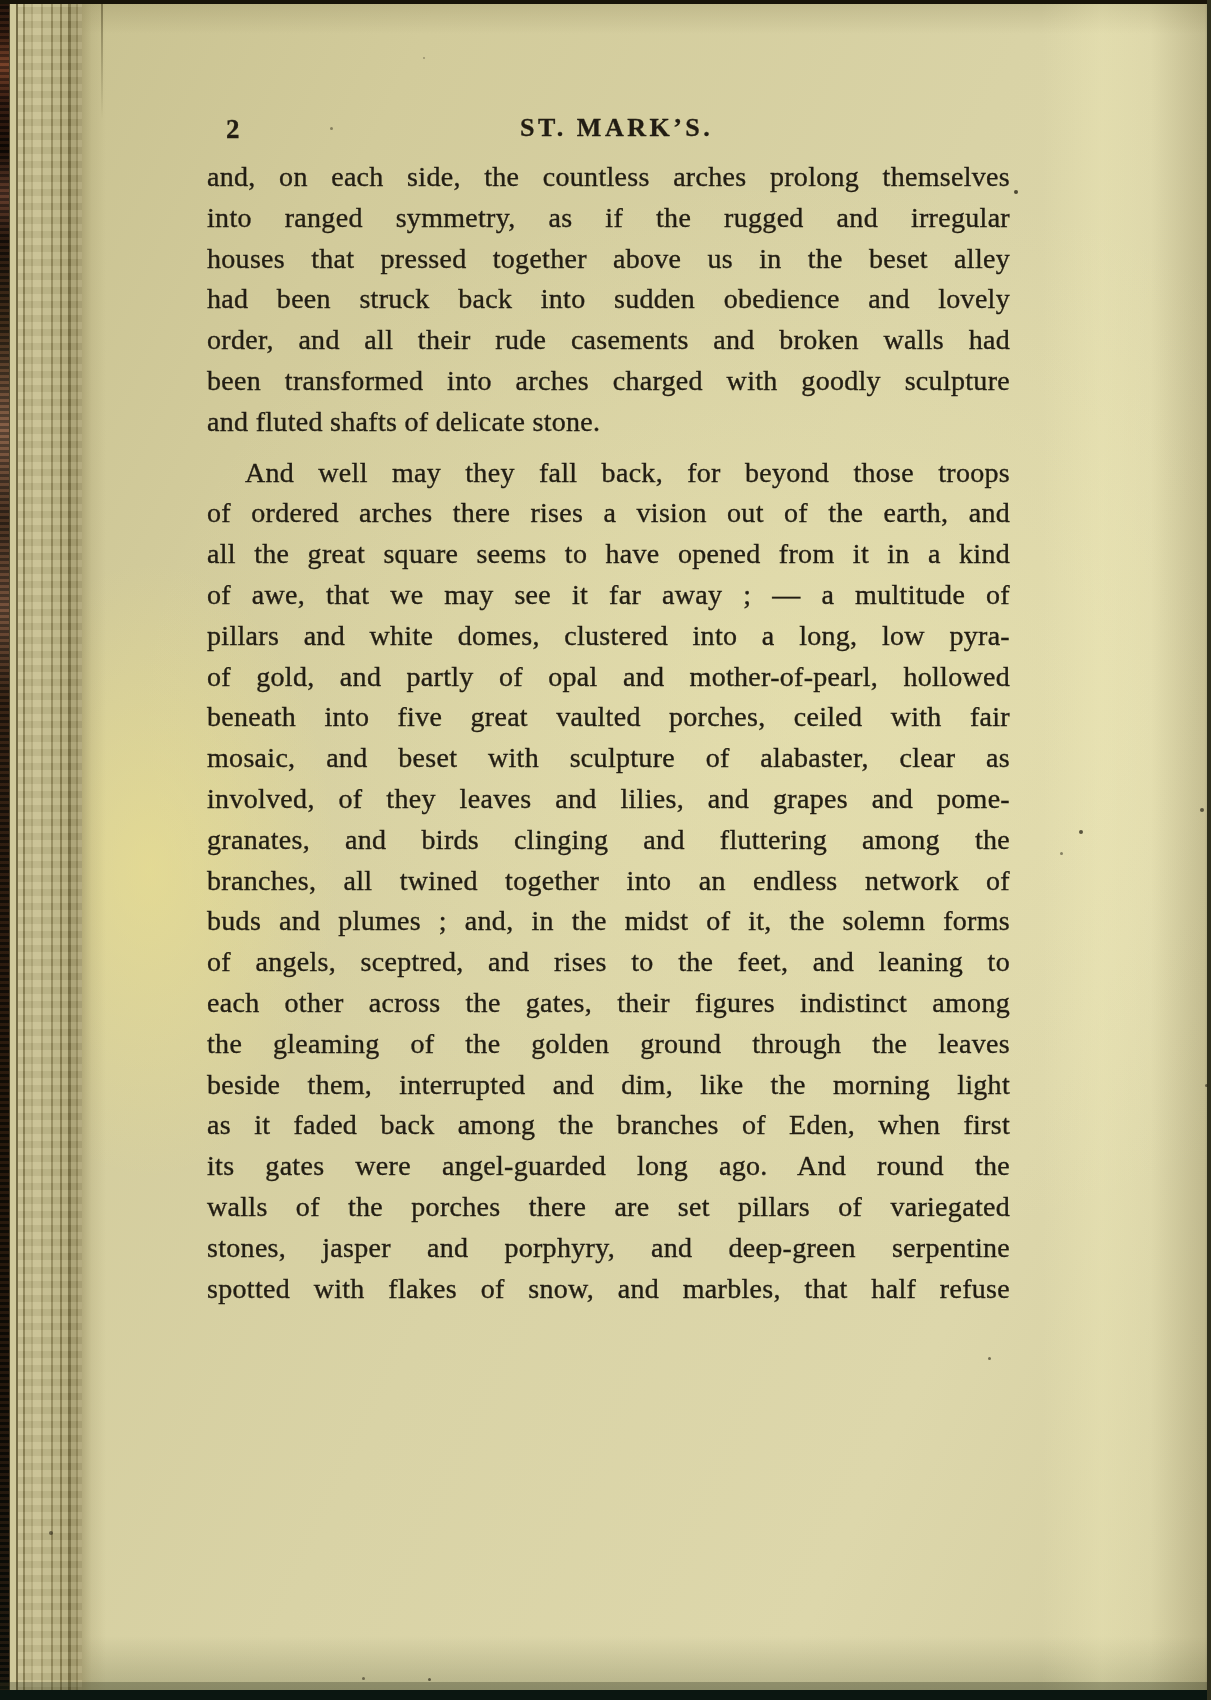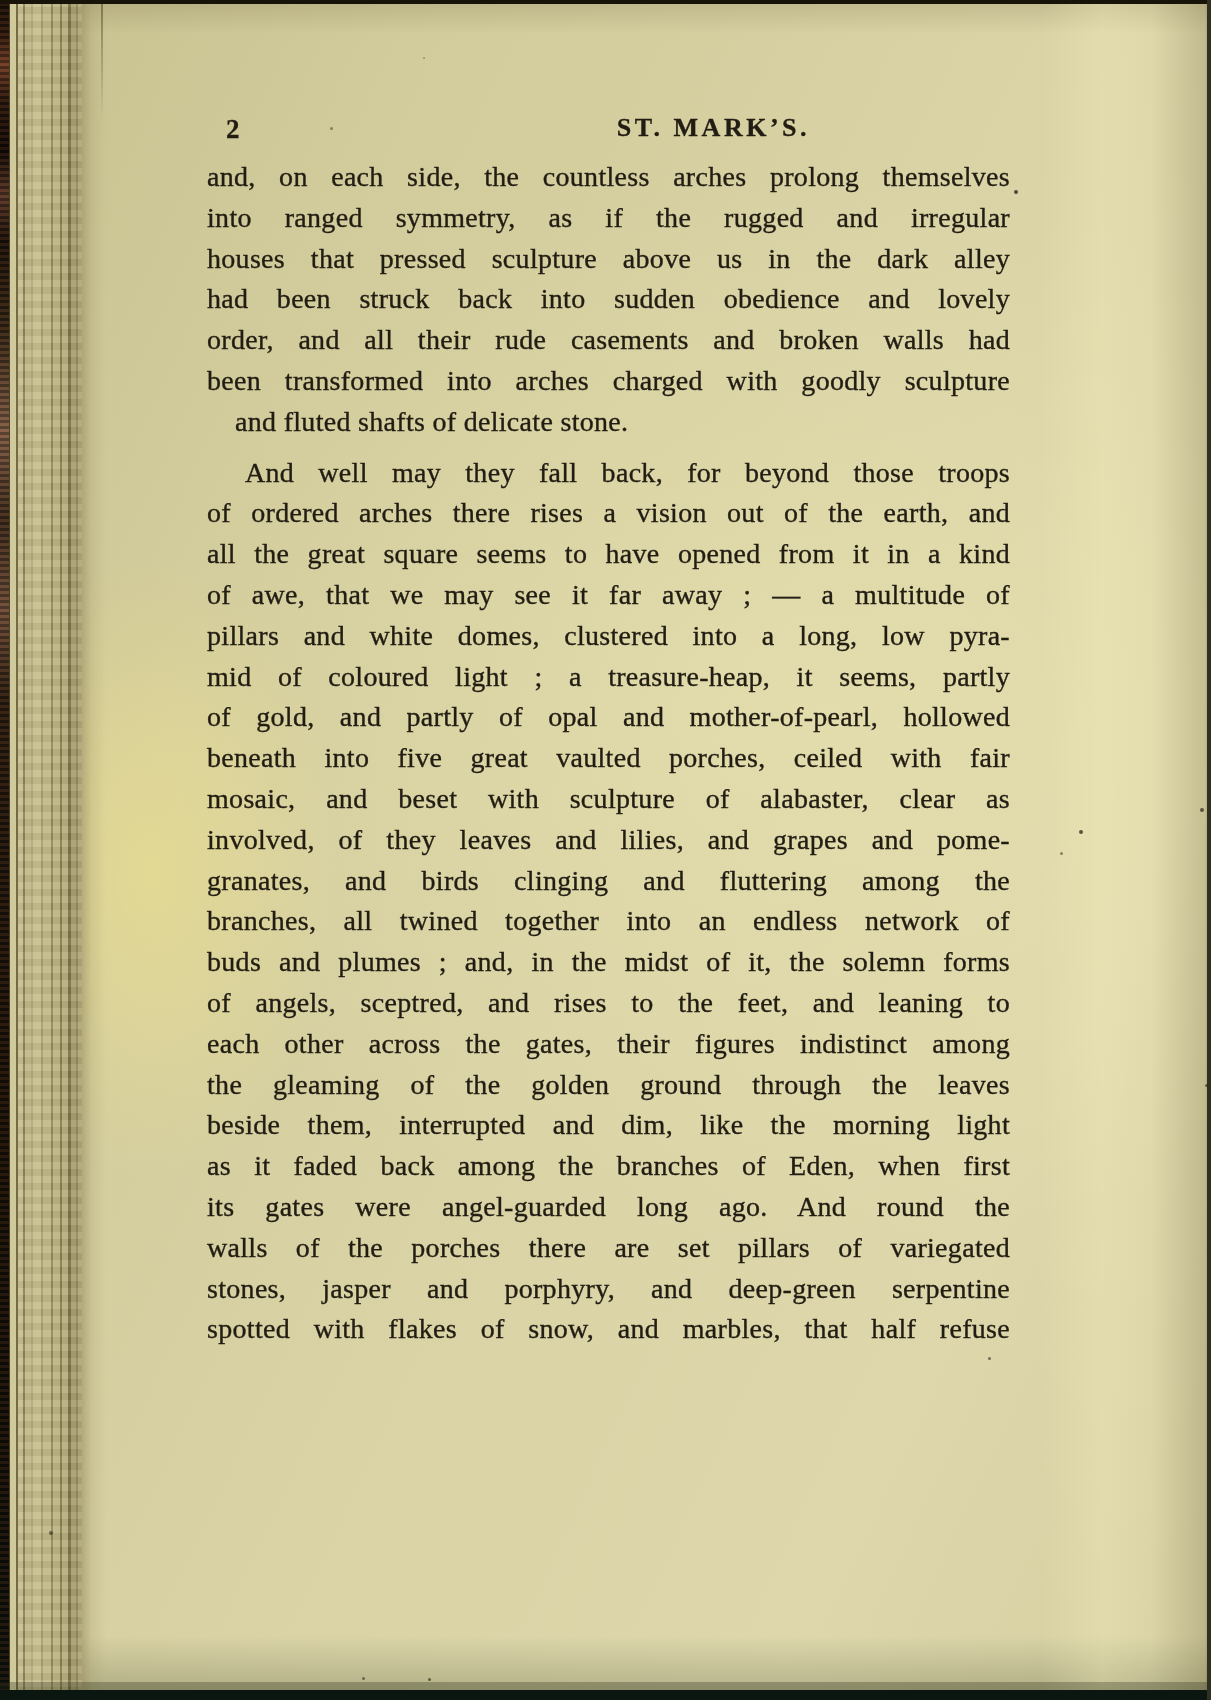--- a/index.html
+++ b/index.html
@@ -50,60 +50,59 @@
   .strip-bottom{position:absolute;left:0;bottom:0;width:1211px;height:10px;background:#0b1611;}
   .strip-bottom-shadow{position:absolute;left:0;bottom:10px;width:1211px;height:8px;background:rgba(40,45,25,0.30);}
   .strip-right{position:absolute;right:0;top:0;width:4px;height:1700px;background:#30301e;}
   
   .pagenum{
     position:absolute;left:226px;top:114px;
     font-size:27px;font-weight:bold;color:#221d13;
     -webkit-text-stroke:0.3px #221d13;
   }
   .title{
-    position:absolute;left:520px;top:113px;width:290px;text-align:right;
+    position:absolute;left:520px;top:113px;width:290px;text-align:left;
     font-size:26px;font-weight:bold;letter-spacing:3.5px;color:#221d13;
     -webkit-text-stroke:0.3px #221d13;
   }
   .text-block{
     position:absolute;left:207px;top:157px;width:803px;
     font-size:28px;line-height:40.8px;color:#221d13;
     letter-spacing:0.3px;
     -webkit-text-stroke:0.35px #221d13;
   }
   .text-block .line{
     text-align:justify;
     text-align-last:justify;
   }
-  .text-block .line.last{text-align-last:left;margin-left:28px;}
+  .text-block .line.last{text-align-last:left;}
   .text-block .line.indent{text-indent:38px;margin-top:10px;}
   .speck{position:absolute;border-radius:50%;background:#2a2517;}
 </style>
 </head>
 <body>
 
 <div class="paper"></div>
 
 <span class="pagenum">2</span>
 <span class="title">ST. MARK’S.</span>
 
 <div class="text-block">
     <div class="line">and, on each side, the countless arches prolong themselves</div>
     <div class="line">into ranged symmetry, as if the rugged and irregular</div>
-    <div class="line">houses that pressed sculpture above us in the dark alley</div>
+    <div class="line">houses that pressed together above us in the beset alley</div>
     <div class="line">had been struck back into sudden obedience and lovely</div>
     <div class="line">order, and all their rude casements and broken walls had</div>
     <div class="line">been transformed into arches charged with goodly sculpture</div>
     <div class="line last">and fluted shafts of delicate stone.</div>
     <div class="line indent">And well may they fall back, for beyond those troops</div>
     <div class="line">of ordered arches there rises a vision out of the earth, and</div>
     <div class="line">all the great square seems to have opened from it in a kind</div>
     <div class="line">of awe, that we may see it far away ; — a multitude of</div>
     <div class="line">pillars and white domes, clustered into a long, low pyra-</div>
-    <div class="line">mid of coloured light ; a treasure-heap, it seems, partly</div>
     <div class="line">of gold, and partly of opal and mother-of-pearl, hollowed</div>
     <div class="line">beneath into five great vaulted porches, ceiled with fair</div>
     <div class="line">mosaic, and beset with sculpture of alabaster, clear as</div>
     <div class="line">involved, of they leaves and lilies, and grapes and pome-</div>
     <div class="line">granates, and birds clinging and fluttering among the</div>
     <div class="line">branches, all twined together into an endless network of</div>
     <div class="line">buds and plumes ; and, in the midst of it, the solemn forms</div>
     <div class="line">of angels, sceptred, and rises to the feet, and leaning to</div>
     <div class="line">each other across the gates, their figures indistinct among</div>
     <div class="line">the gleaming of the golden ground through the leaves</div>

